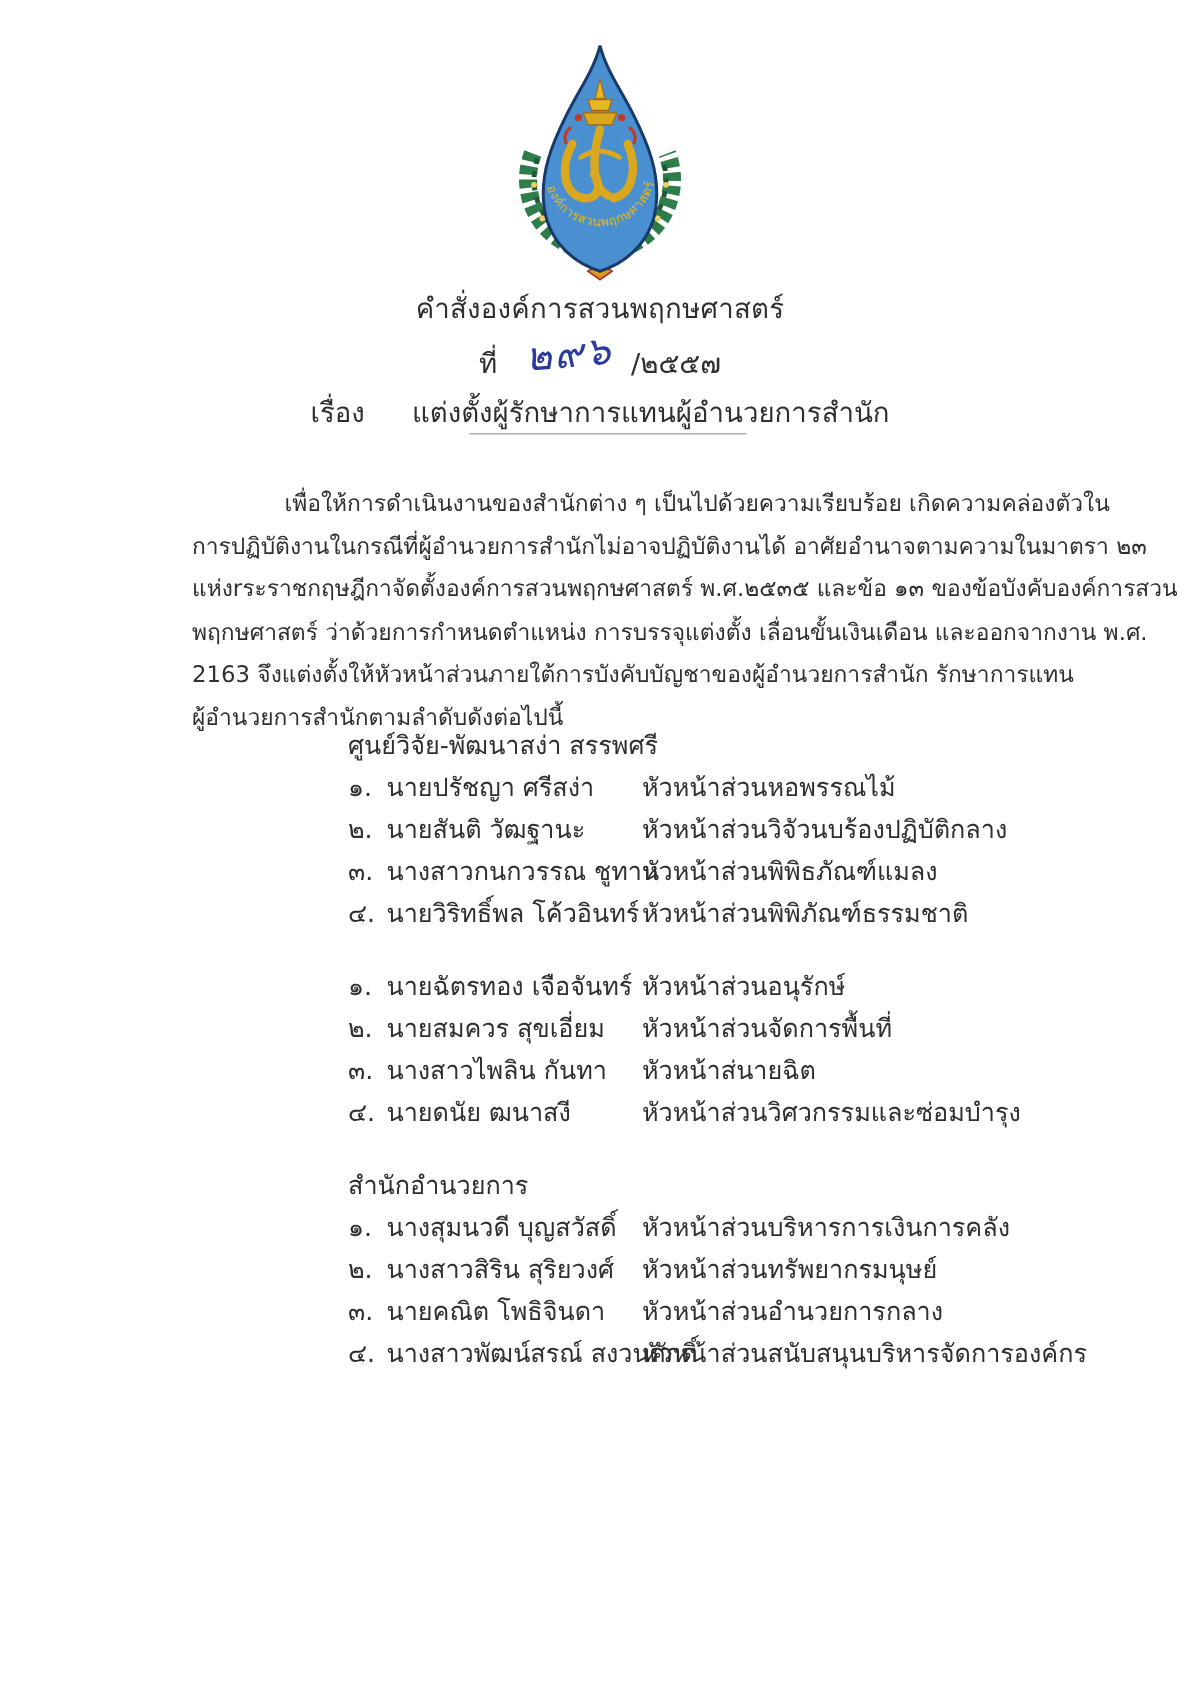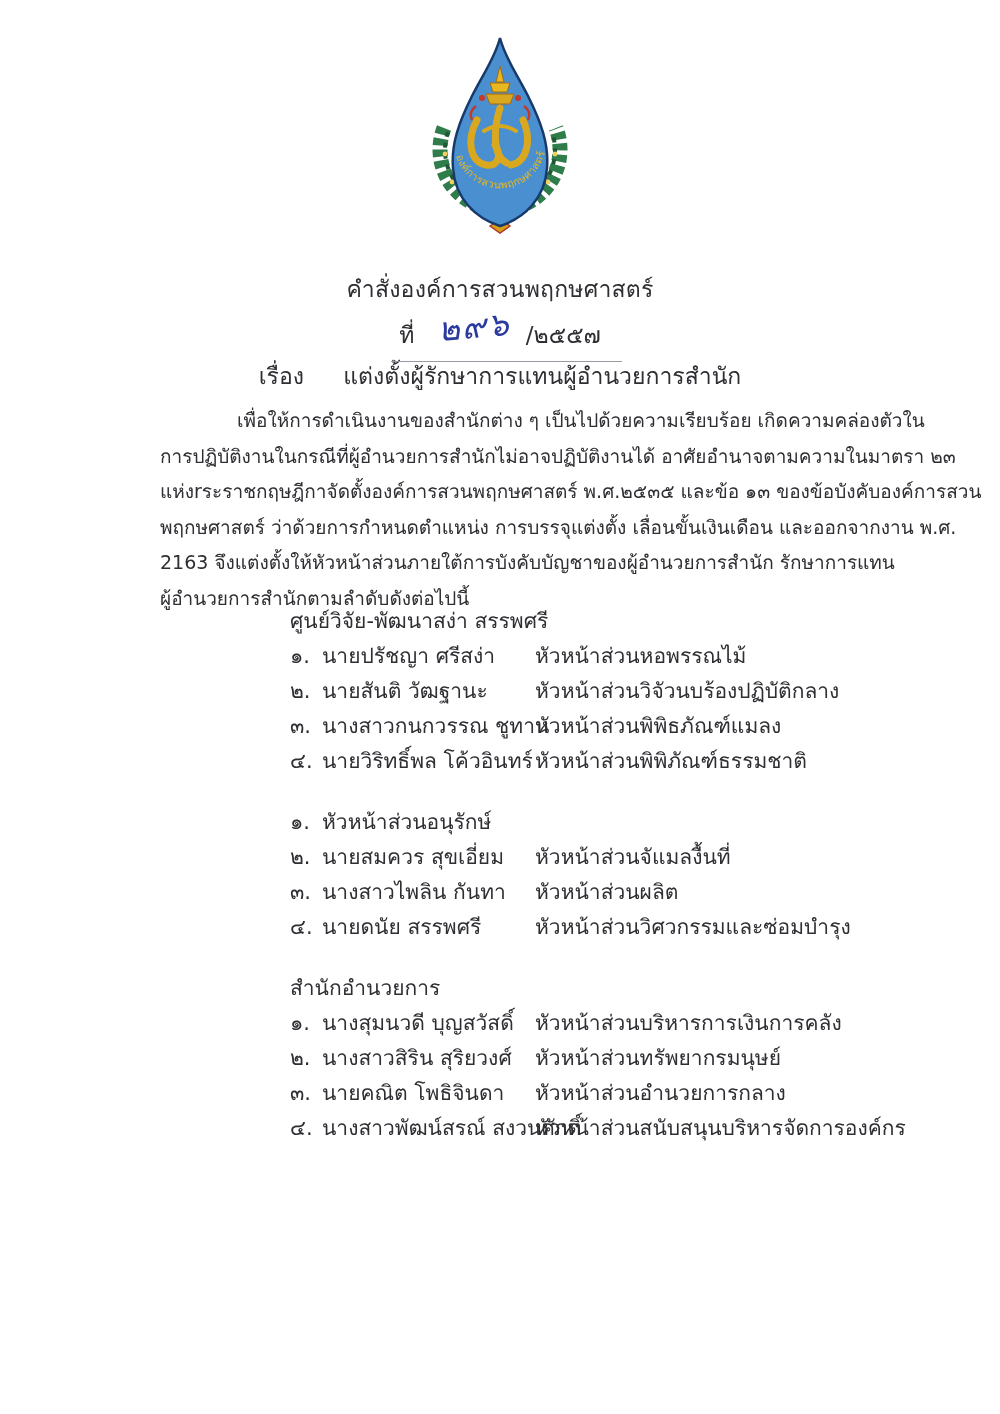--- a/index.html
+++ b/index.html
@@ -7,21 +7,21 @@
   .page {
     position:relative; width:1000px; height:1414px; margin:0 auto;
     background:#ffffff; color:#2e2e33; overflow:hidden;
   }
 
   
   .seal { position:absolute; top:36px; left:50%; transform:translateX(-50%); width:172px; height:202px; }
 
   
   .title-block { position:absolute; top:239px; left:0; width:100%; text-align:center; }
-  .doc-title { font-size:23px; letter-spacing:0.2px;margin-top:32px; }
+  .doc-title { font-size:23px; letter-spacing:0.2px; }
   .number-line { margin-top:6px; font-size:23px; height:40px; }
   .number-prefix { vertical-align:middle; }
   .number-handwritten {
     display:inline-block; margin:0 8px 0 16px; font-size:33px; line-height:33px;
     color:#2b3a9e; font-style:italic; transform:rotate(-5deg) translateY(-3px);
     letter-spacing:2px;
   }
   .number-suffix { vertical-align:middle; }
   .subject-line { margin-top:5px; font-size:23px; }
   .subject-label { margin-right:32px; }
@@ -136,35 +136,36 @@
       <div class="item-row">
         <span class="item-no">๔.</span>
         <span class="item-name">นายวิริทธิ์พล โค้วอินทร์</span>
         <span class="item-role">หัวหน้าส่วนพิพิภัณฑ์ธรรมชาติ</span>
       </div>
     </div>
 
     <div class="section">
       <div class="item-row">
         <span class="item-no">๑.</span>
+        <span class="item-name">นายฉัตรทอง เจือจันทร์</span>
         <span class="item-role">หัวหน้าส่วนอนุรักษ์</span>
       </div>
       <div class="item-row">
         <span class="item-no">๒.</span>
         <span class="item-name">นายสมควร สุขเอี่ยม</span>
-        <span class="item-role">หัวหน้าส่วนจัแมลงื้นที่</span>
+        <span class="item-role">หัวหน้าส่วนจัดการพื้นที่</span>
       </div>
       <div class="item-row">
         <span class="item-no">๓.</span>
         <span class="item-name">นางสาวไพลิน กันทา</span>
-        <span class="item-role">หัวหน้าส่วนผลิต</span>
+        <span class="item-role">หัวหน้าส่นายฉิต</span>
       </div>
       <div class="item-row">
         <span class="item-no">๔.</span>
-        <span class="item-name">นายดนัย สรรพศรี</span>
+        <span class="item-name">นายดนัย ฒนาสงี</span>
         <span class="item-role">หัวหน้าส่วนวิศวกรรมและซ่อมบำรุง</span>
       </div>
     </div>
 
     <div class="section">
       <div class="section-heading">สำนักอำนวยการ</div>
       <div class="item-row">
         <span class="item-no">๑.</span>
         <span class="item-name">นางสุมนวดี บุญสวัสดิ์</span>
         <span class="item-role">หัวหน้าส่วนบริหารการเงินการคลัง</span>

